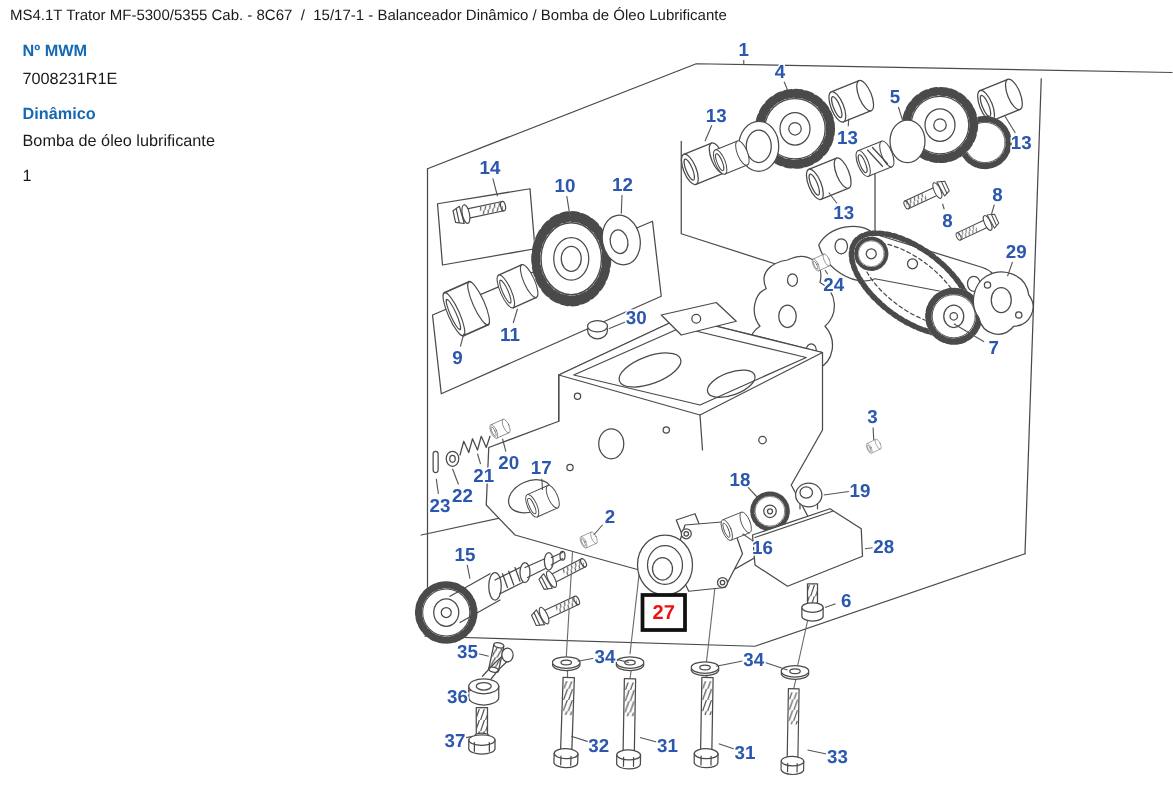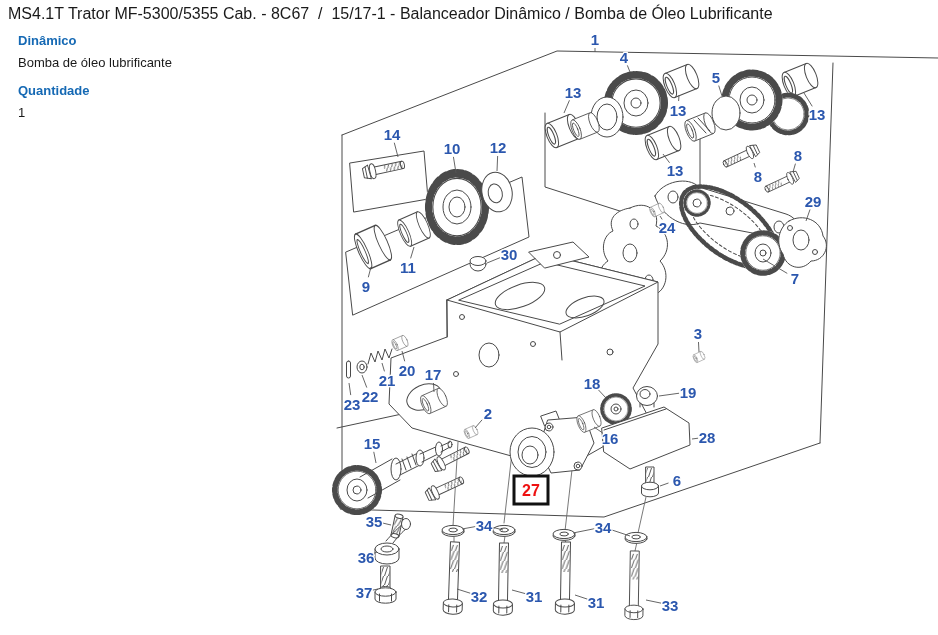--- a/index.html
+++ b/index.html
@@ -1,45 +1,48 @@
 <!DOCTYPE html>
 <html><head>
 <meta charset="utf-8">
 <style>
   html,body{margin:0;padding:0;}
   body{
     width:938px;height:635px;position:relative;overflow:hidden;
     background:#ffffff;font-family:"Liberation Sans",sans-serif;
   }
   .header{
-    position:absolute;left:8px;top:5px;font-size:16px;color:#1a1a1a;white-space:pre;
+    position:absolute;left:8px;top:5px;font-size:12px;color:#1a1a1a;white-space:pre;
   }
   .sidebar{position:absolute;left:18px;top:33px;width:300px;}
   .field{margin-bottom:13px;}
   .flabel{color:#1569b4;font-weight:bold;font-size:13px;line-height:15px;margin-bottom:7px;}
   .fvalue{color:#1a1a1a;font-size:13px;line-height:15px;}
   svg.diagram{position:absolute;left:0;top:0;}
   svg text.co{
     font-family:"Liberation Sans",sans-serif;font-weight:bold;font-size:15px;
     text-anchor:middle;paint-order:stroke;stroke:#ffffff;stroke-width:2.5px;cursor:pointer;
   }
   svg text.sel{font-size:16px;}
 </style>
 </head>
 <body>
 
 <div class="header">MS4.1T Trator MF-5300/5355 Cab. - 8C67  /  15/17-1 - Balanceador Dinâmico / Bomba de Óleo Lubrificante</div>
 
 <div class="sidebar">
   <div class="field">
+    <div class="flabel">Nº MWM</div>
+    <div class="fvalue">7008231R1E</div>
+  </div>
+  <div class="field">
     <div class="flabel">Dinâmico</div>
     <div class="fvalue">Bomba de óleo lubrificante</div>
   </div>
   <div class="field">
-    <div class="flabel">Quantidade</div>
     <div class="fvalue">1</div>
   </div>
   <div class="field">
   </div>
 </div>
 
 <svg class="diagram" width="938" height="635" viewBox="0 0 938 635">
   <defs>
     <pattern id="thr" width="4" height="9" patternUnits="userSpaceOnUse">
       <line x1="3.5" y1="0" x2="0.5" y2="9" stroke="#4a4a4a" stroke-width="0.9"></line>

